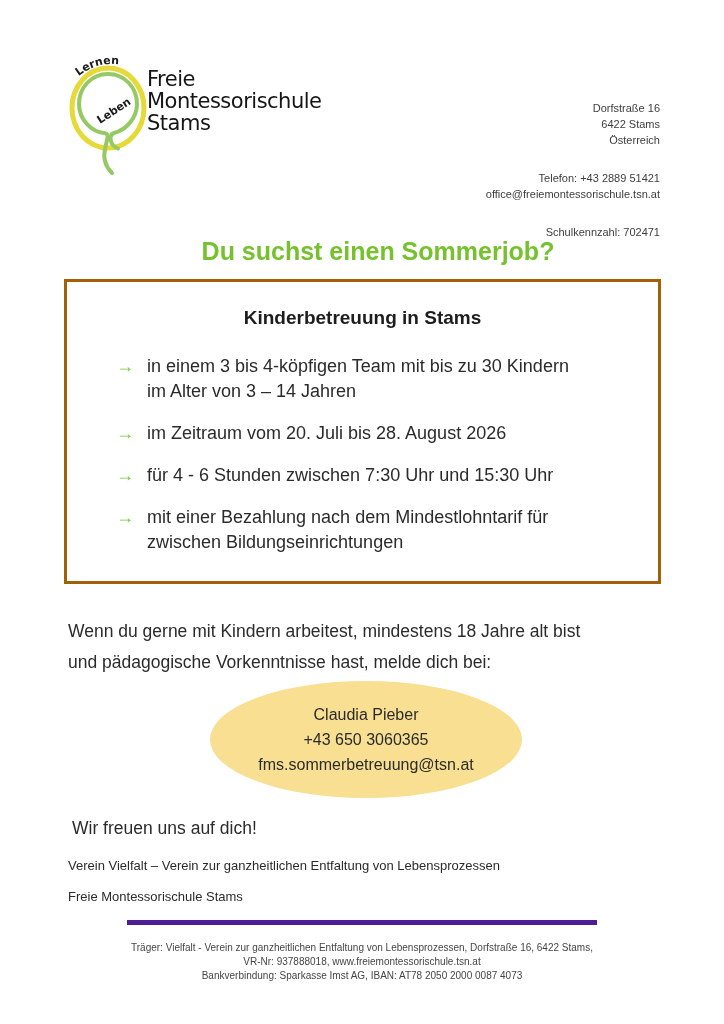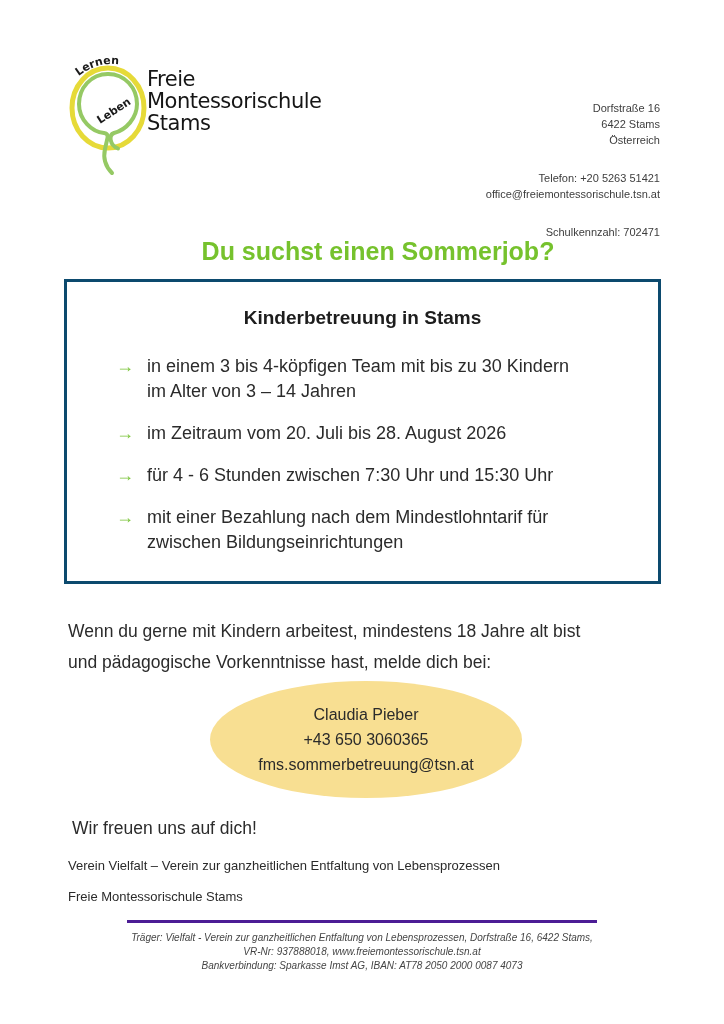--- a/index.html
+++ b/index.html
@@ -34,21 +34,21 @@
   .headline {
     position: absolute; left: 0; top: 221px; width: 100%;
     margin: 16px; text-align: center;
     font-size: 25px; font-weight: bold;
   }
 
   
   .job-box {
     position: absolute; left: 64px; top: 279px;
     width: 597px; height: 305px; box-sizing: border-box;
-    border: 3px solid #0c4a6e; background: #ffffff;
+    border: 3px solid #a16207; background: #ffffff;
   }
   .job-box h2 {
     margin: 25px 0 0 0; text-align: center;
     font-size: 19px; font-weight: bold; color: #1d1d1d;
   }
   .job-box ul { list-style: none; margin: 25px 0 0 0; padding: 0 18px 0 49px; }
   .job-box li { display: flex; align-items: flex-start; margin-bottom: 17px; }
   .bullet-arrow {
     flex: 0 0 31px; font-size: 18px; line-height: 25px; color: #7ec63f;
   }
@@ -76,22 +76,22 @@
   }
   .org {
     position: absolute; left: 68px; top: 850px; margin: 0;
     font-size: 13px; line-height: 31px;
   }
   .org span { display: block; }
 
   
   .page-footer {
     position: absolute; left: 127px; top: 920px; width: 470px;
-    border-top: 3px solid #4c1d95; padding-top: 8px;
-    text-align: center; font-size: 10px; line-height: 14px; color: #454545; font-style: italic;
+    border-top: 5px solid #4c1d95; padding-top: 16px;
+    text-align: center; font-size: 10px; line-height: 14px; color: #454545;
   }
   .page-footer span { display: block; }
 </style>
 </head>
 <body>
 
 <div class="page">
 
   <div class="logo">
     <svg width="92" height="124" viewBox="0 0 92 124">
@@ -118,21 +118,21 @@
     <span>Stams</span>
   </div>
 
   <div class="header-right">
     <div class="grp">
       <span>Dorfstraße 16</span>
       <span>6422 Stams</span>
       <span>Österreich</span>
     </div>
     <div class="grp">
-      <span>Telefon: +20 5263 51421</span>
+      <span>Telefon: +43 2889 51421</span>
       <span>office@freiemontessorischule.tsn.at</span>
     </div>
     <div class="grp">Schulkennzahl: 702471</div>
   </div>
 
   <h1 class="headline" style="color:#76c22d">Du suchst einen Sommerjob?</h1>
 
   <section class="job-box">
     <h2>Kinderbetreuung in Stams</h2>
     <ul>

